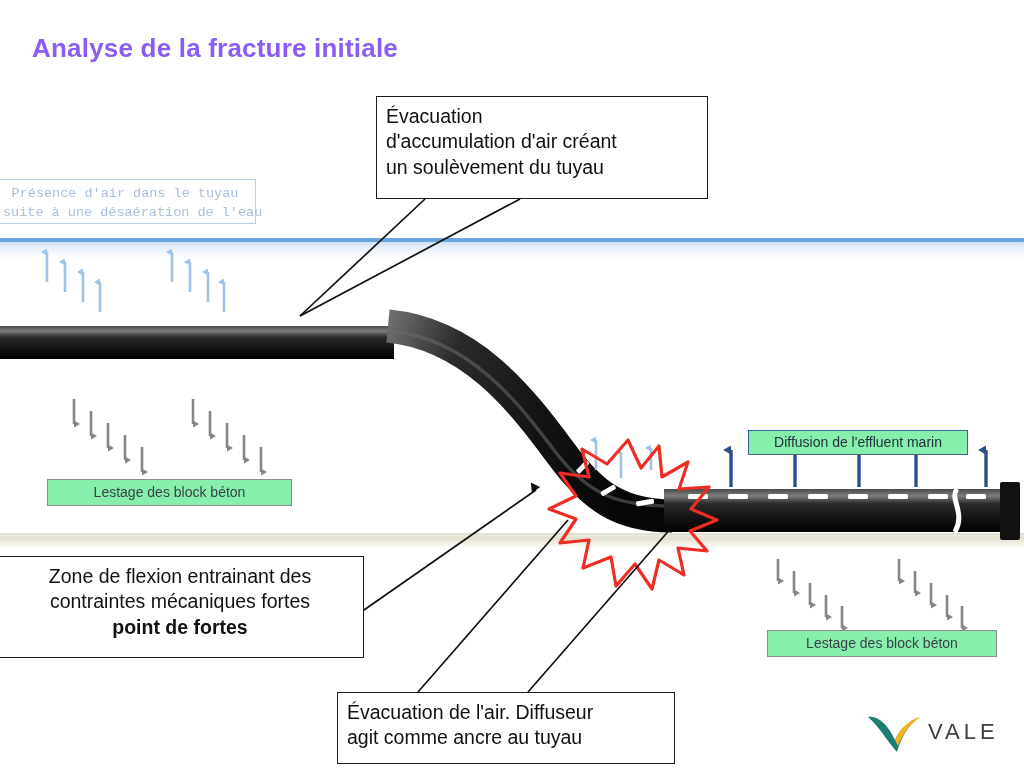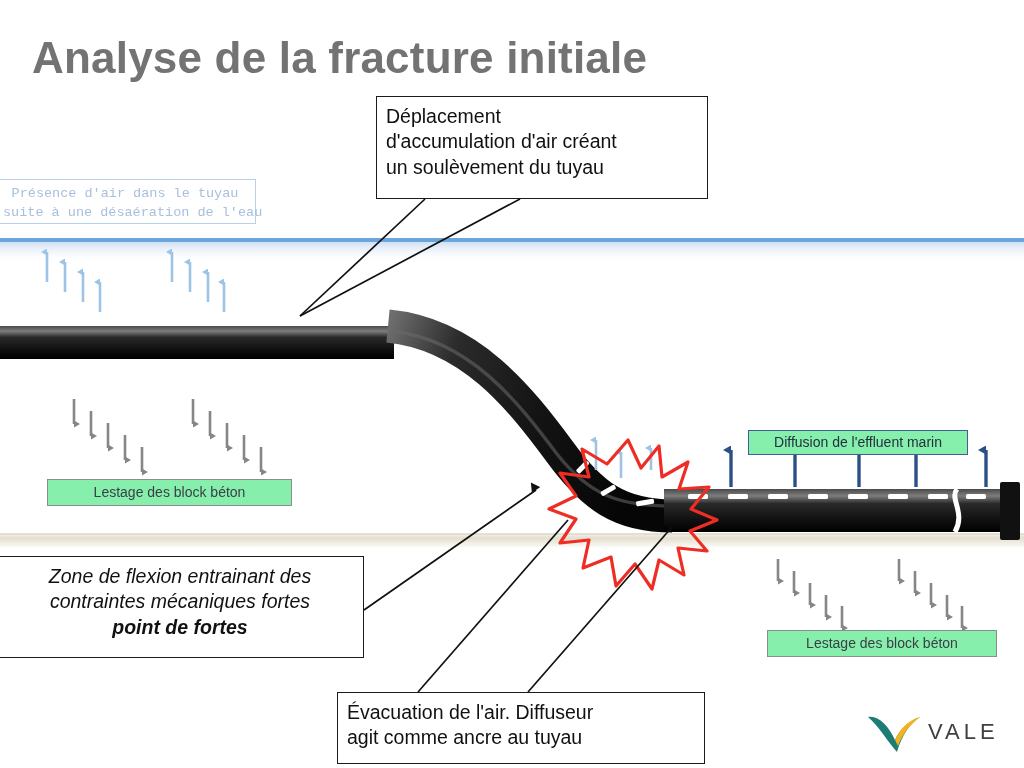--- a/index.html
+++ b/index.html
@@ -17,23 +17,23 @@
     height: 768px;
     background: #ffffff;
     overflow: hidden;
   }
 
   
   #slide-title {
     position: absolute;
     left: 32px;
     top: 33px;
-    font-size: 44px;
+    font-size: 26px;
     font-weight: bold;
-    color: #737373;
+    color: #8b5cf6;
     letter-spacing: 0.2px;
     white-space: nowrap;
   }
 
   
   #scene {
     position: absolute;
     left: 0;
     top: 0;
     width: 1024px;
@@ -60,25 +60,25 @@
     top: 96px;
     width: 332px;
     height: 103px;
   }
   #callout-flexion {
     left: -4px;
     top: 556px;
     width: 368px;
     height: 102px;
   }
-  #callout-flexion .ln { text-align: center; font-style: italic; }
+  #callout-flexion .ln { text-align: center; }
   #callout-air-evac {
     left: 337px;
     top: 692px;
-    width: 368px;
+    width: 338px;
     height: 72px;
   }
 
   
   .bluebox {
     position: absolute;
     box-sizing: border-box;
     border: 1px solid #b9cfea;
     background: rgba(255,255,255,0.80);
     color: #a8bfdd;
@@ -327,21 +327,21 @@
   </div>
 
 
   <div class="labelbox" id="label-diffusion">Diffusion de l'effluent marin</div>
 
   <div class="labelbox" id="label-ballast-left">Lestage des block béton</div>
 
   <div class="labelbox" id="label-ballast-right">Lestage des block béton</div>
 
   <div class="callout" id="callout-displacement">
-    <span class="ln">Déplacement</span>
+    <span class="ln">Évacuation</span>
     <span class="ln">d'accumulation d'air créant</span>
     <span class="ln">un soulèvement du tuyau</span>
   </div>
 
   <div class="callout" id="callout-flexion">
     <span class="ln">Zone de flexion entrainant des</span>
     <span class="ln">contraintes mécaniques fortes</span>
     <span class="ln bold">point de fortes</span>
   </div>
 

